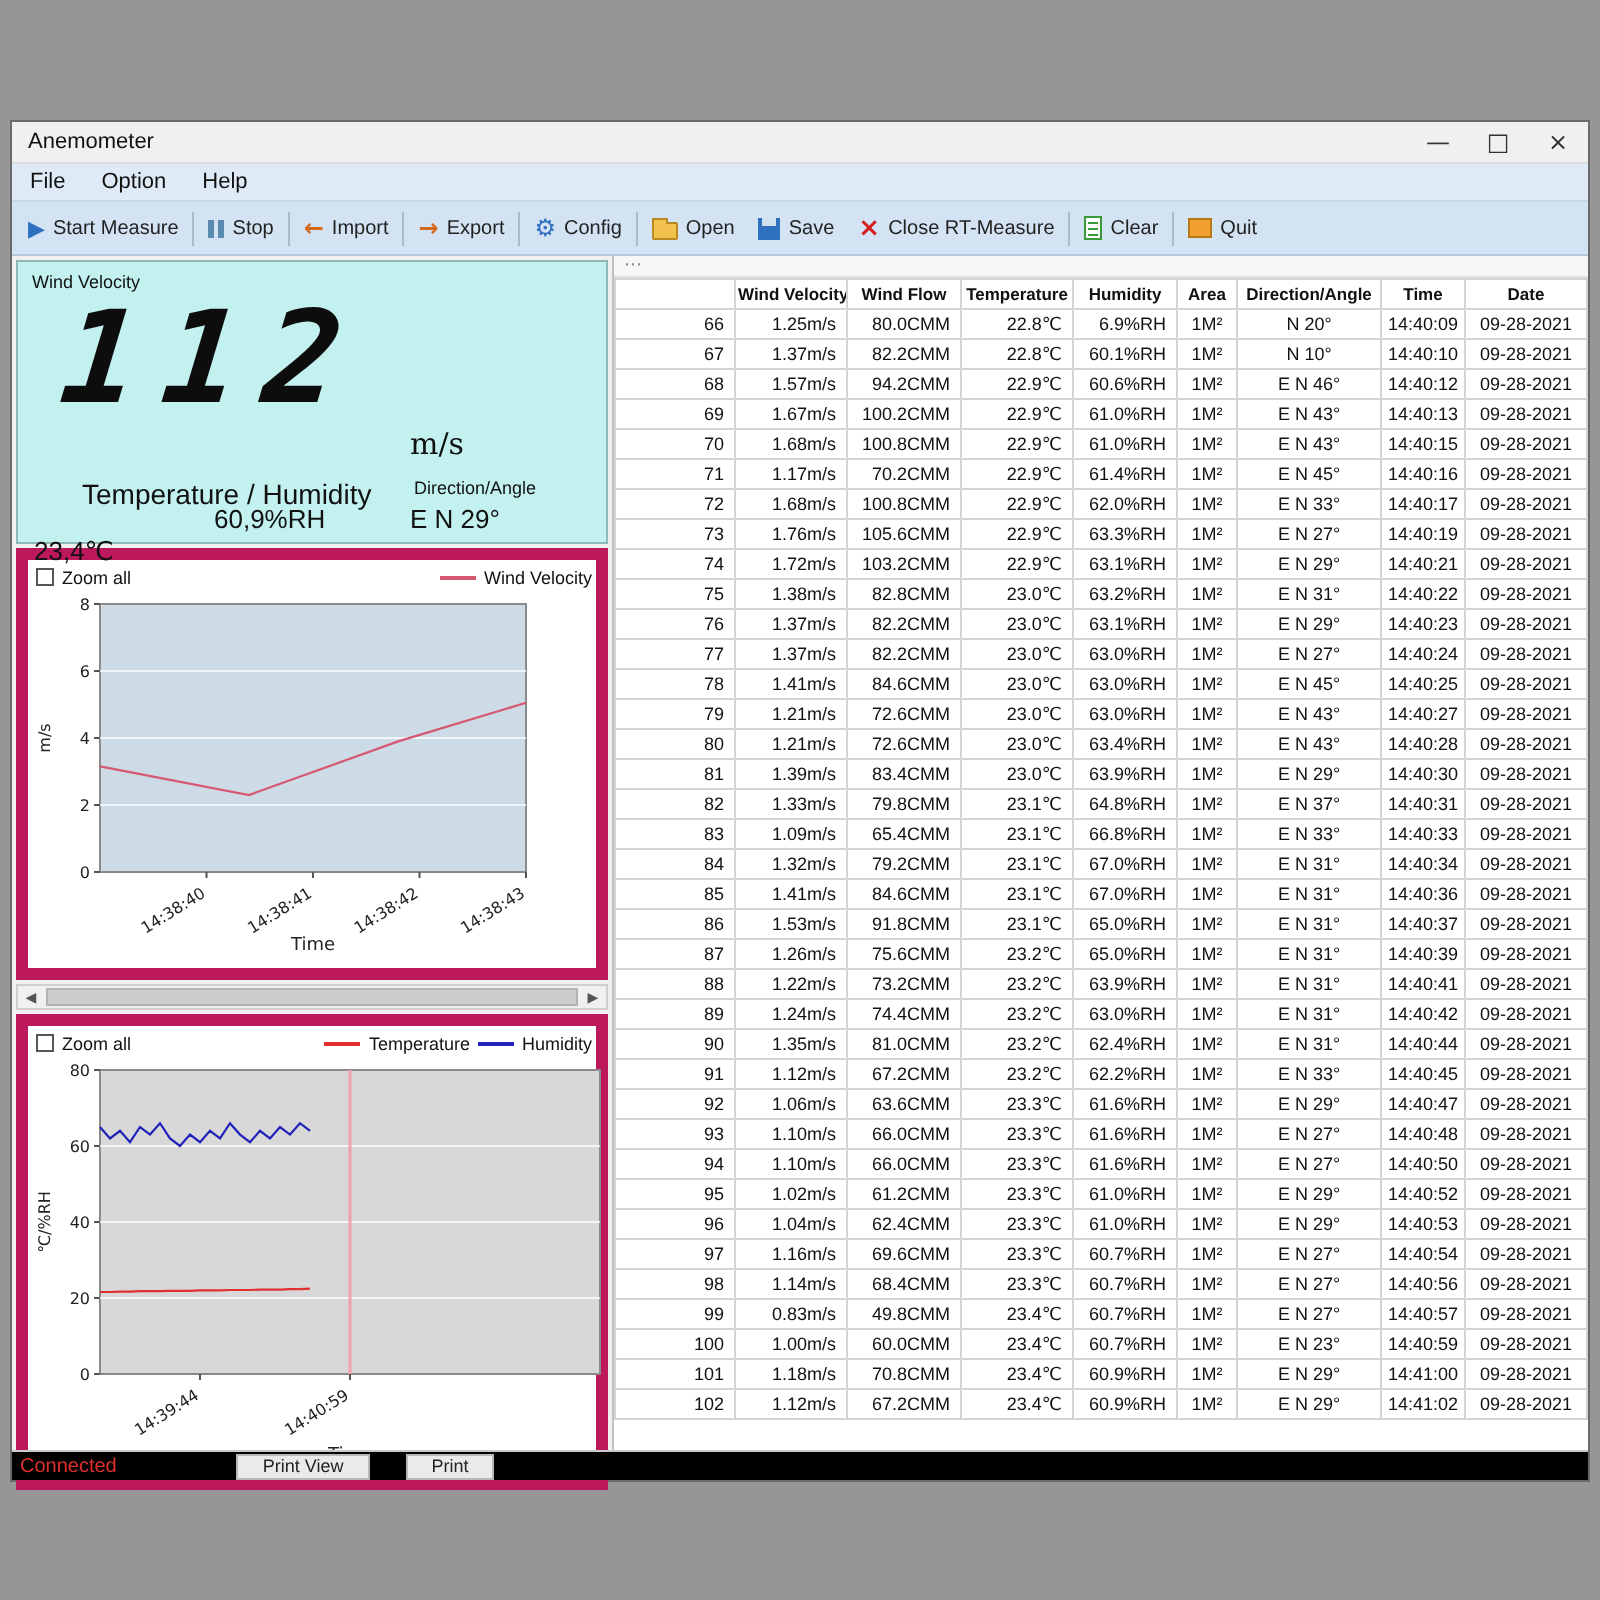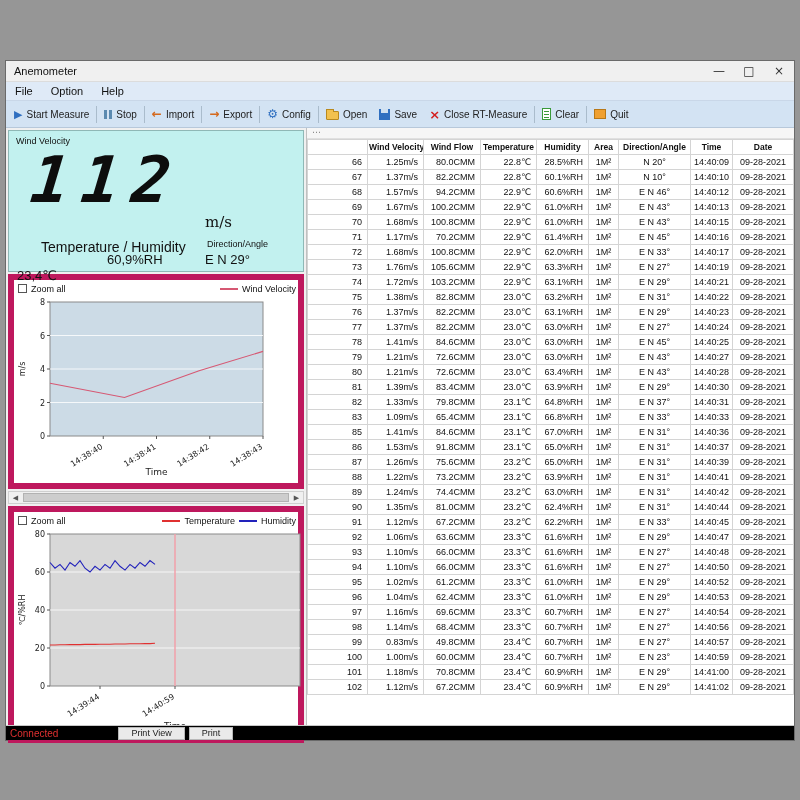--- a/index.html
+++ b/index.html
@@ -53,21 +53,21 @@
   .table-wrap{flex:1;overflow:hidden}
   table{border-collapse:collapse;width:100%;table-layout:fixed;font-size:9px;color:#111}
   th,td{border:1px solid #d4d4d4;height:15px;overflow:hidden;white-space:nowrap}
   th{font-weight:bold;text-align:center;background:#fff;font-size:8.5px;padding:0 1px}
   td.num{text-align:right;padding:0 5px}
   td.ctr{text-align:center;padding:0 2px}
   .statusbar{height:15px;background:#000000;border-top:1px solid #c8c8c8;display:flex;align-items:center;font-size:10px;flex-shrink:0}
   .status-text{color:#e03030;margin-left:4px}
   .sbtn{font-size:9px;background:#eaeaea;border:1px solid #b8b8b8;padding:0 12px;height:13px;line-height:11px;color:#222}
   .sbtn.print-view{margin-left:60px}
-  .sbtn.print{margin-left:4px}
+  .sbtn.print{margin-left:18px}
 </style>
 </head>
 <body>
 
 <div class="window">
 
   <div class="titlebar">
     <span class="title">Anemometer</span>
     <span class="win-controls">
       <span class="win-btn">—</span>
@@ -263,21 +263,21 @@
                 <th>Time</th>
                 <th>Date</th>
               </tr>
             </thead>
           <tbody id="tbody">
               <tr>
                 <td class="num">66</td>
                 <td class="num">1.25m/s</td>
                 <td class="num">80.0CMM</td>
                 <td class="num">22.8℃</td>
-                <td class="num">28.5%RH</td>
+                <td class="num">6.9%RH</td>
                 <td class="ctr">1M²</td>
                 <td class="ctr">N 20°</td>
                 <td class="ctr">14:40:09</td>
                 <td class="ctr">09-28-2021</td>
               </tr>
               <tr>
                 <td class="num">67</td>
                 <td class="num">1.37m/s</td>
                 <td class="num">82.2CMM</td>
                 <td class="num">22.8℃</td>
@@ -457,20 +457,31 @@
                 <td class="num">1.09m/s</td>
                 <td class="num">65.4CMM</td>
                 <td class="num">23.1℃</td>
                 <td class="num">66.8%RH</td>
                 <td class="ctr">1M²</td>
                 <td class="ctr">E N 33°</td>
                 <td class="ctr">14:40:33</td>
                 <td class="ctr">09-28-2021</td>
               </tr>
               <tr>
+                <td class="num">84</td>
+                <td class="num">1.32m/s</td>
+                <td class="num">79.2CMM</td>
+                <td class="num">23.1℃</td>
+                <td class="num">67.0%RH</td>
+                <td class="ctr">1M²</td>
+                <td class="ctr">E N 31°</td>
+                <td class="ctr">14:40:34</td>
+                <td class="ctr">09-28-2021</td>
+              </tr>
+              <tr>
                 <td class="num">85</td>
                 <td class="num">1.41m/s</td>
                 <td class="num">84.6CMM</td>
                 <td class="num">23.1℃</td>
                 <td class="num">67.0%RH</td>
                 <td class="ctr">1M²</td>
                 <td class="ctr">E N 31°</td>
                 <td class="ctr">14:40:36</td>
                 <td class="ctr">09-28-2021</td>
               </tr>

